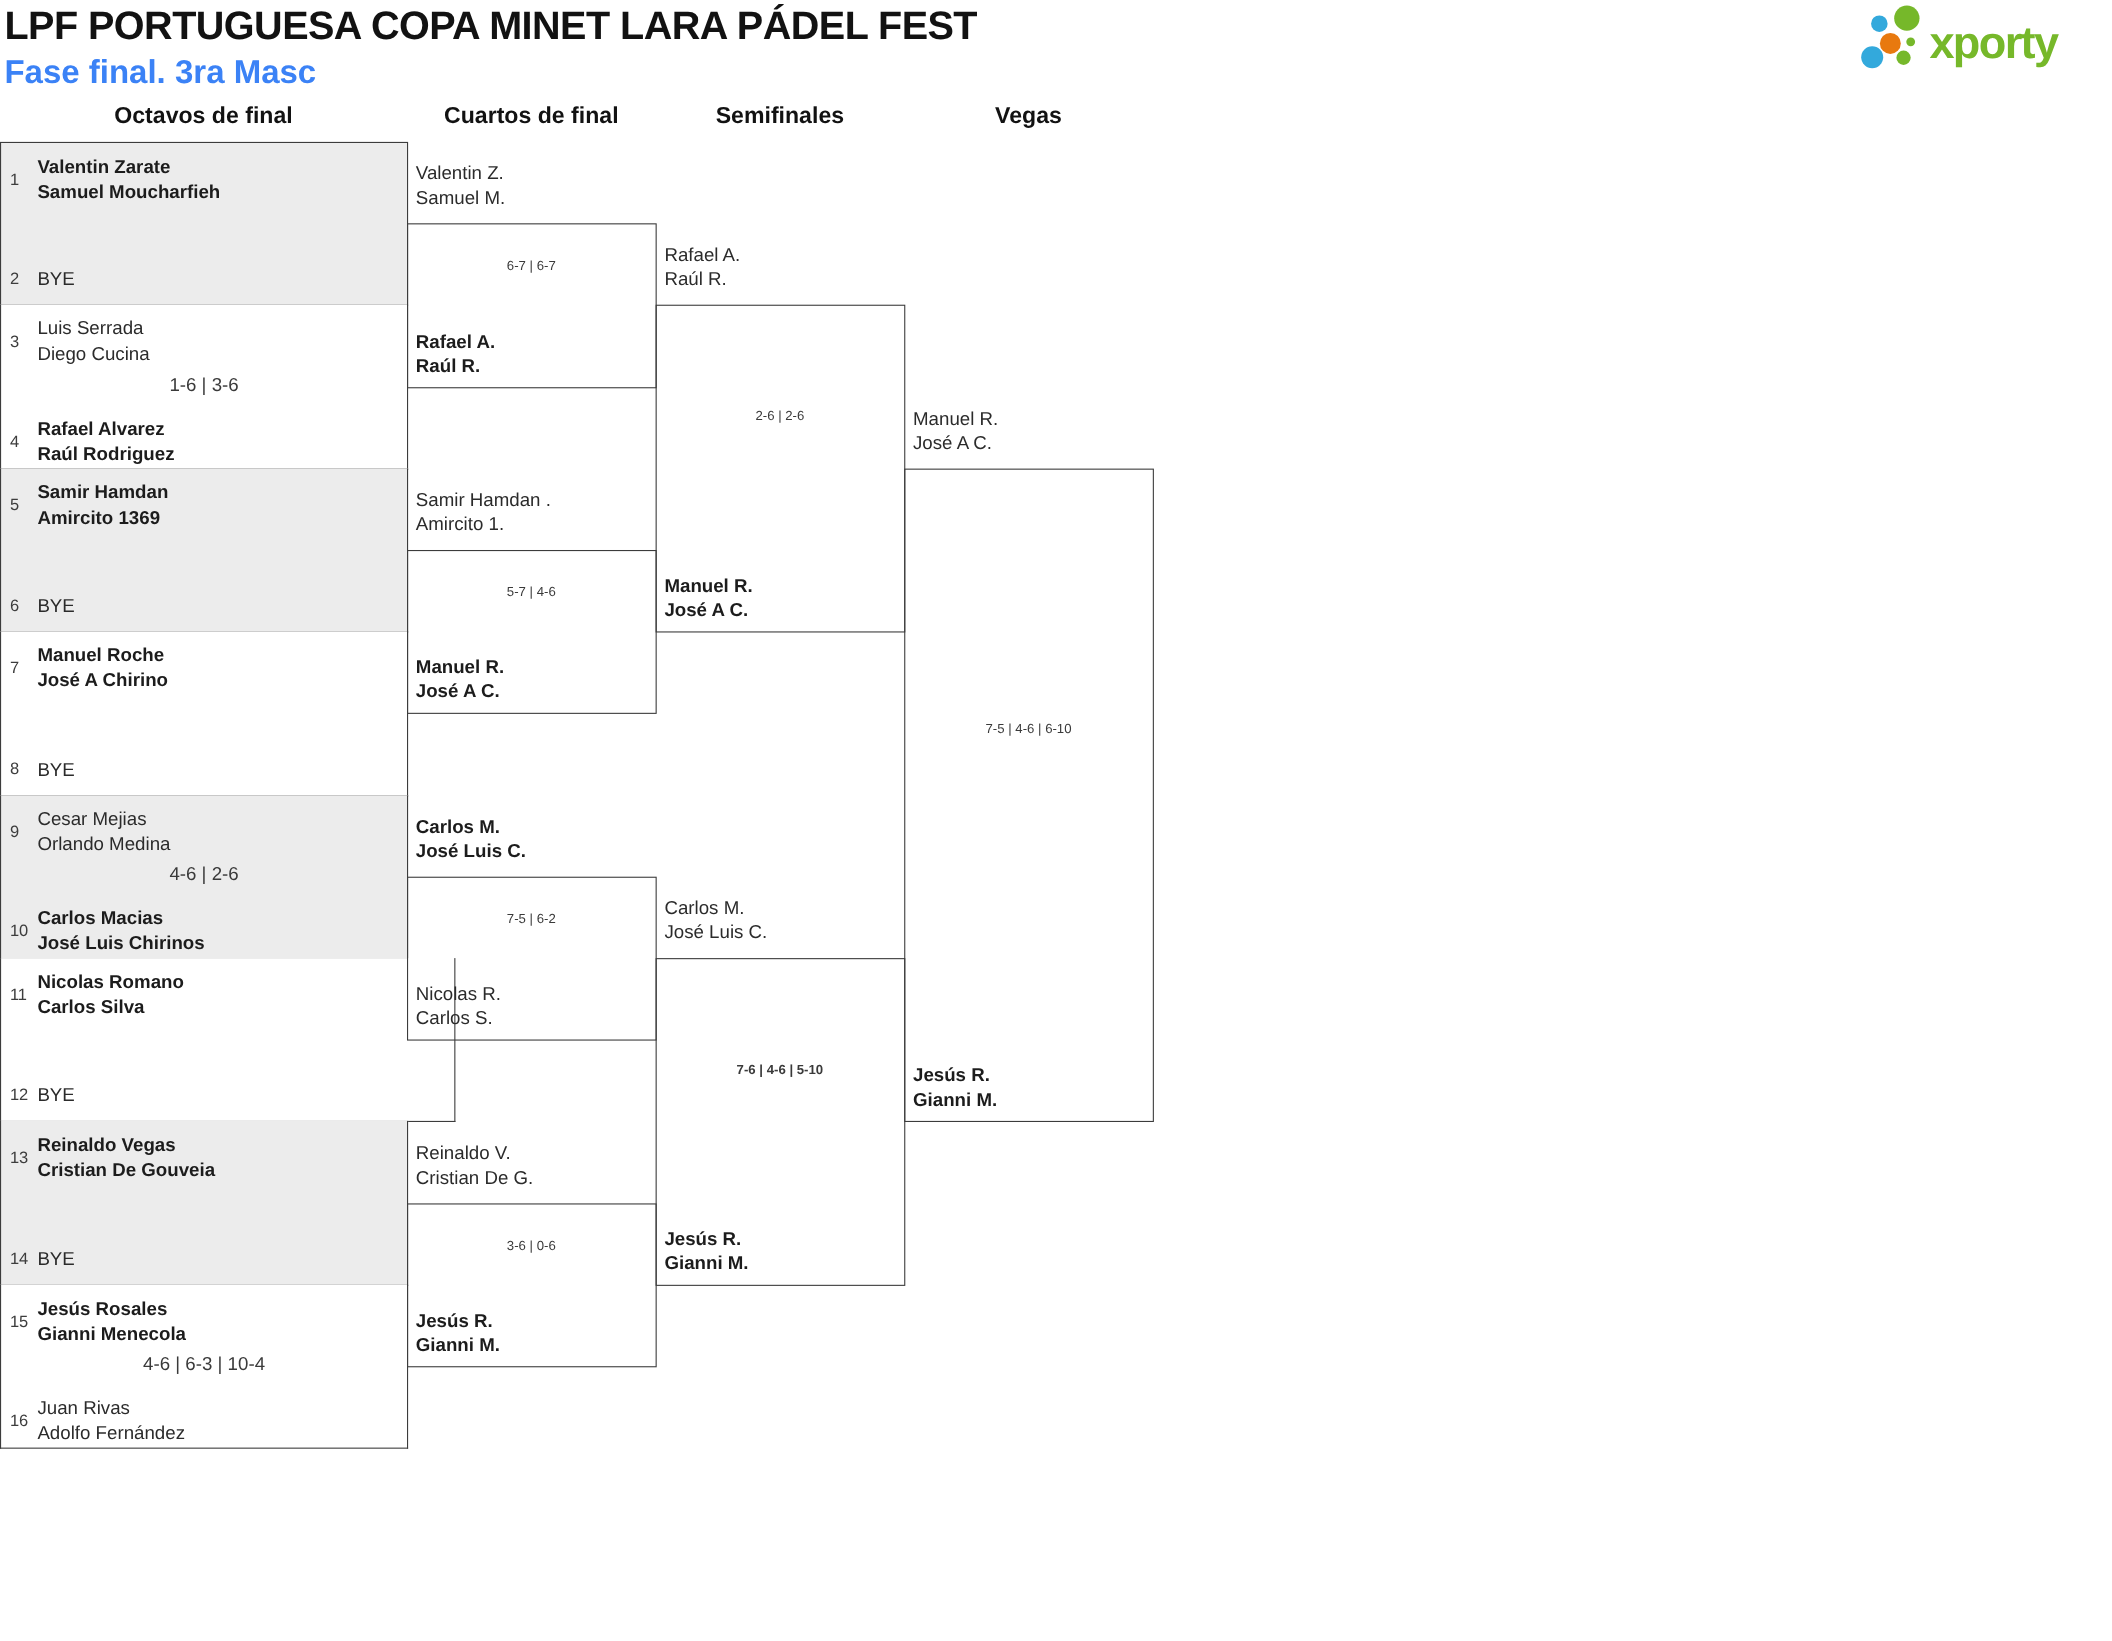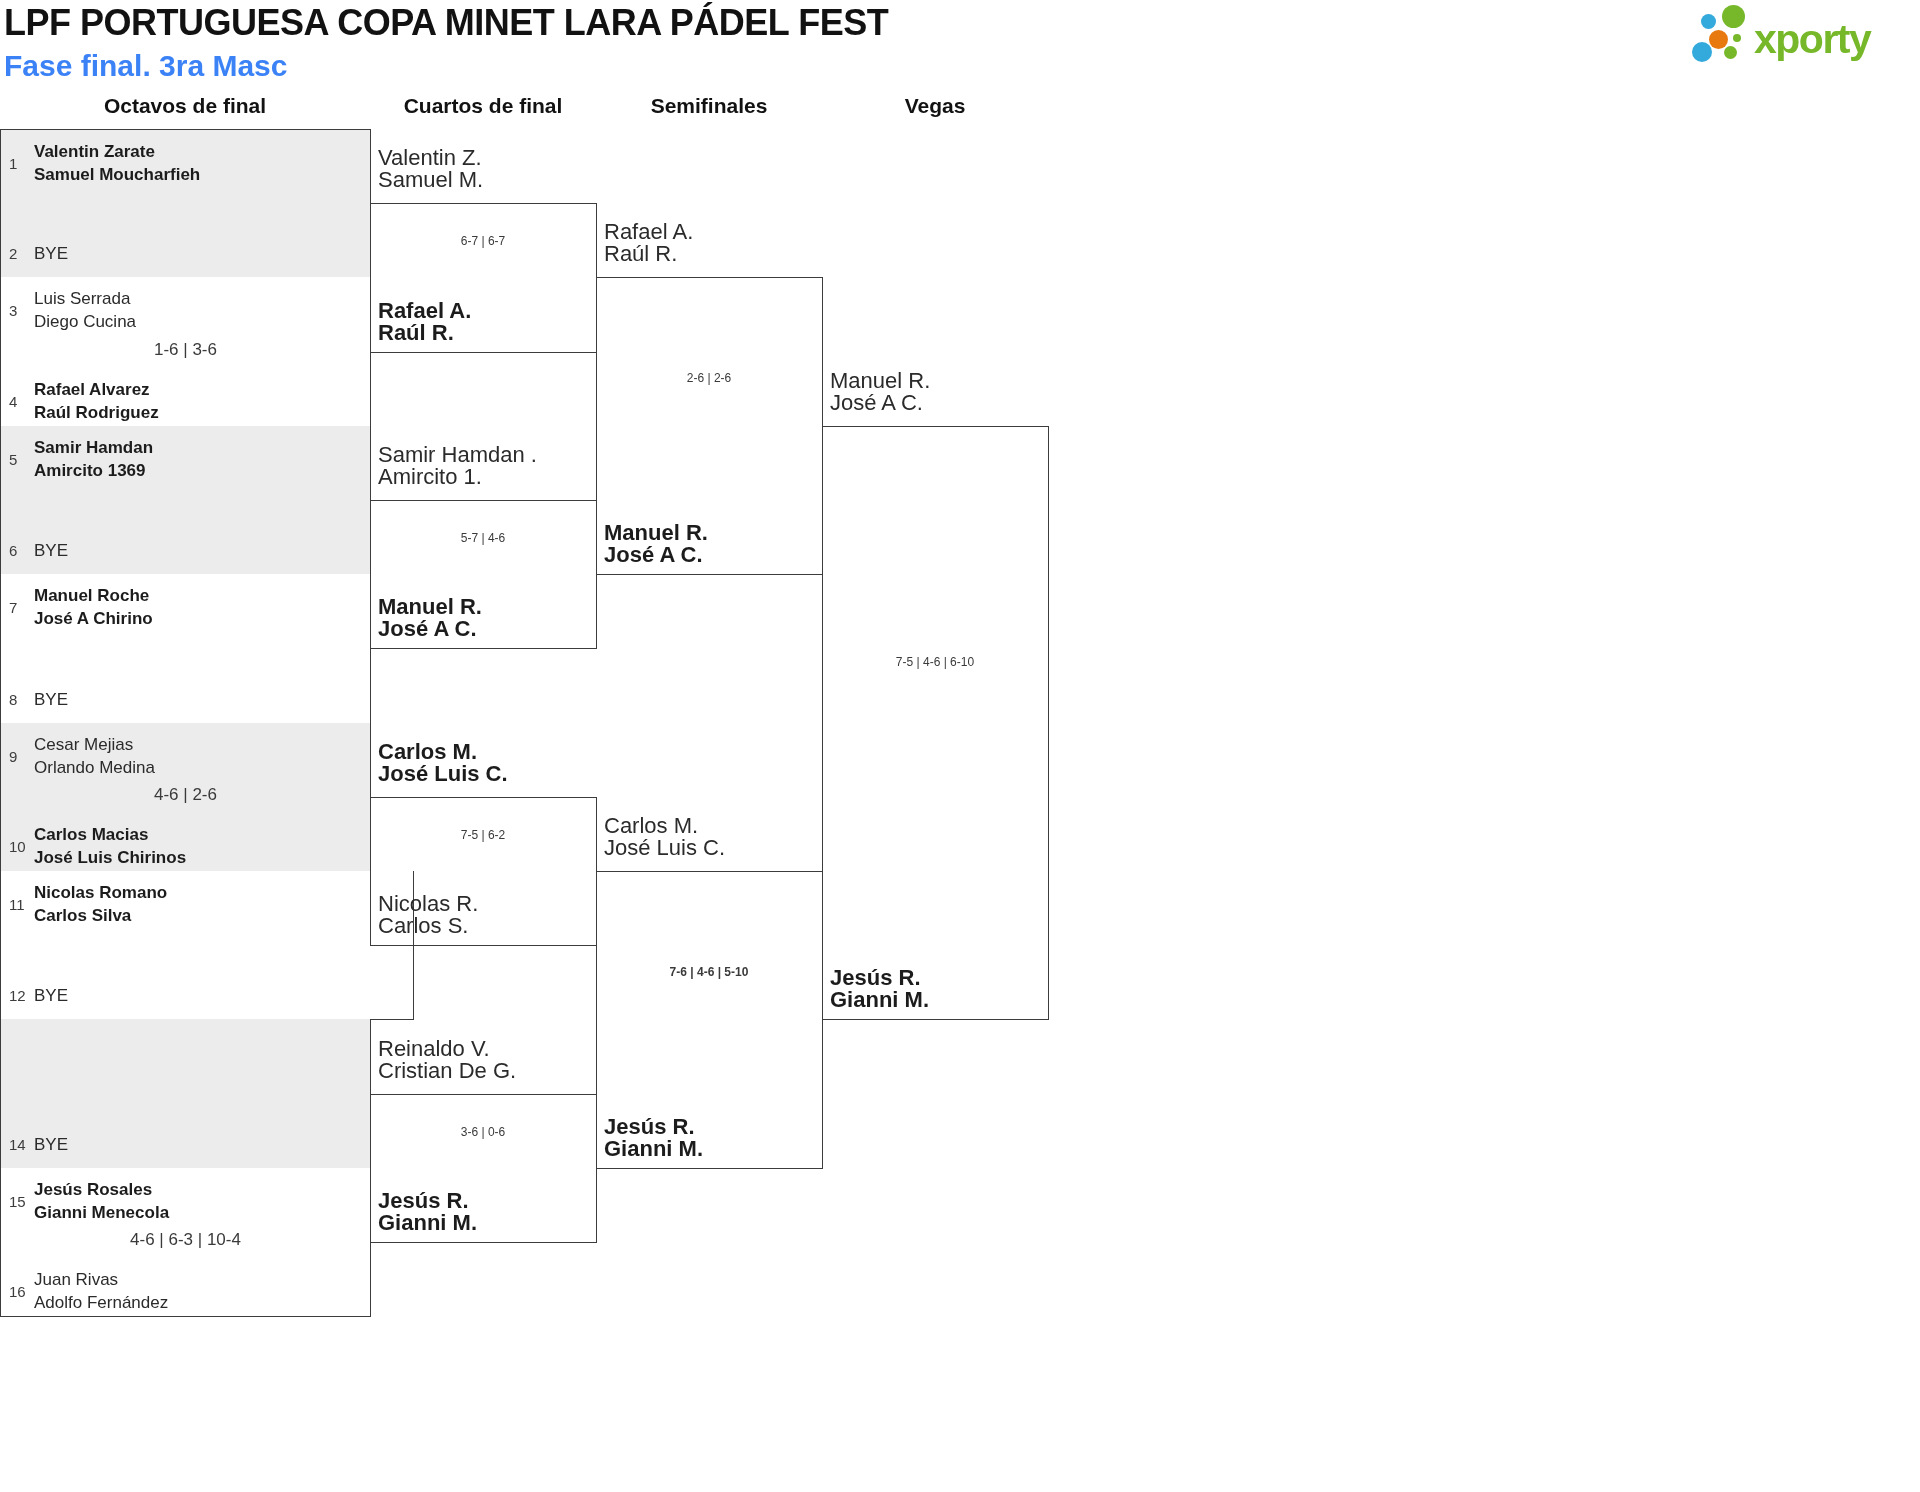--- a/index.html
+++ b/index.html
@@ -30,21 +30,21 @@
   .slot-bottom{bottom:2px;}
   .slot-bottom.oneline{bottom:12px;}
   .seed{flex:0 0 25px;font-size:15px;color:#3d3d3d;}
   .team{font-size:17px;line-height:23px;}
   .team .line{display:block;white-space:nowrap;}
   .bold{font-weight:700;color:#1c1c1c;}
   .score{position:absolute;left:0;right:0;text-align:center;font-size:17px;color:#3a3a3a;white-space:nowrap;}
 
   
   .obox{position:absolute;box-sizing:border-box;border:1px solid #3c3c3c;background:transparent;}
-  .rlabel{position:absolute;font-size:22px;line-height:22px;}
+  .rlabel{position:absolute;font-size:17px;line-height:22px;}
   .rlabel .line{display:block;white-space:nowrap;}
   .rscore{position:absolute;text-align:center;font-size:12px;color:#3a3a3a;white-space:nowrap;}
 </style>
 </head>
 <body>
 
 <div class="page">
   <div class="title">LPF PORTUGUESA COPA MINET LARA PÁDEL FEST</div>
   <div class="subtitle">Fase final. 3ra Masc</div>
 
@@ -151,20 +151,27 @@
           </span>
         </div>
         <div class="slot slot-bottom oneline">
           <span class="seed">12</span>
           <span class="team">
             <span class="line">BYE</span>
           </span>
         </div>
       </div>
       <div class="r16-box shaded" style="top: 1019px; left: 0px; width: 371px; height: 150px;">
+        <div class="slot slot-top">
+          <span class="seed">13</span>
+          <span class="team bold">
+            <span class="line">Reinaldo Vegas</span>
+            <span class="line">Cristian De Gouveia</span>
+          </span>
+        </div>
         <div class="slot slot-bottom oneline">
           <span class="seed">14</span>
           <span class="team">
             <span class="line">BYE</span>
           </span>
         </div>
       </div>
       <div class="r16-box" style="top: 1168px; left: 0px; width: 371px; height: 149px;">
         <div class="slot slot-top">
           <span class="seed">15</span>

